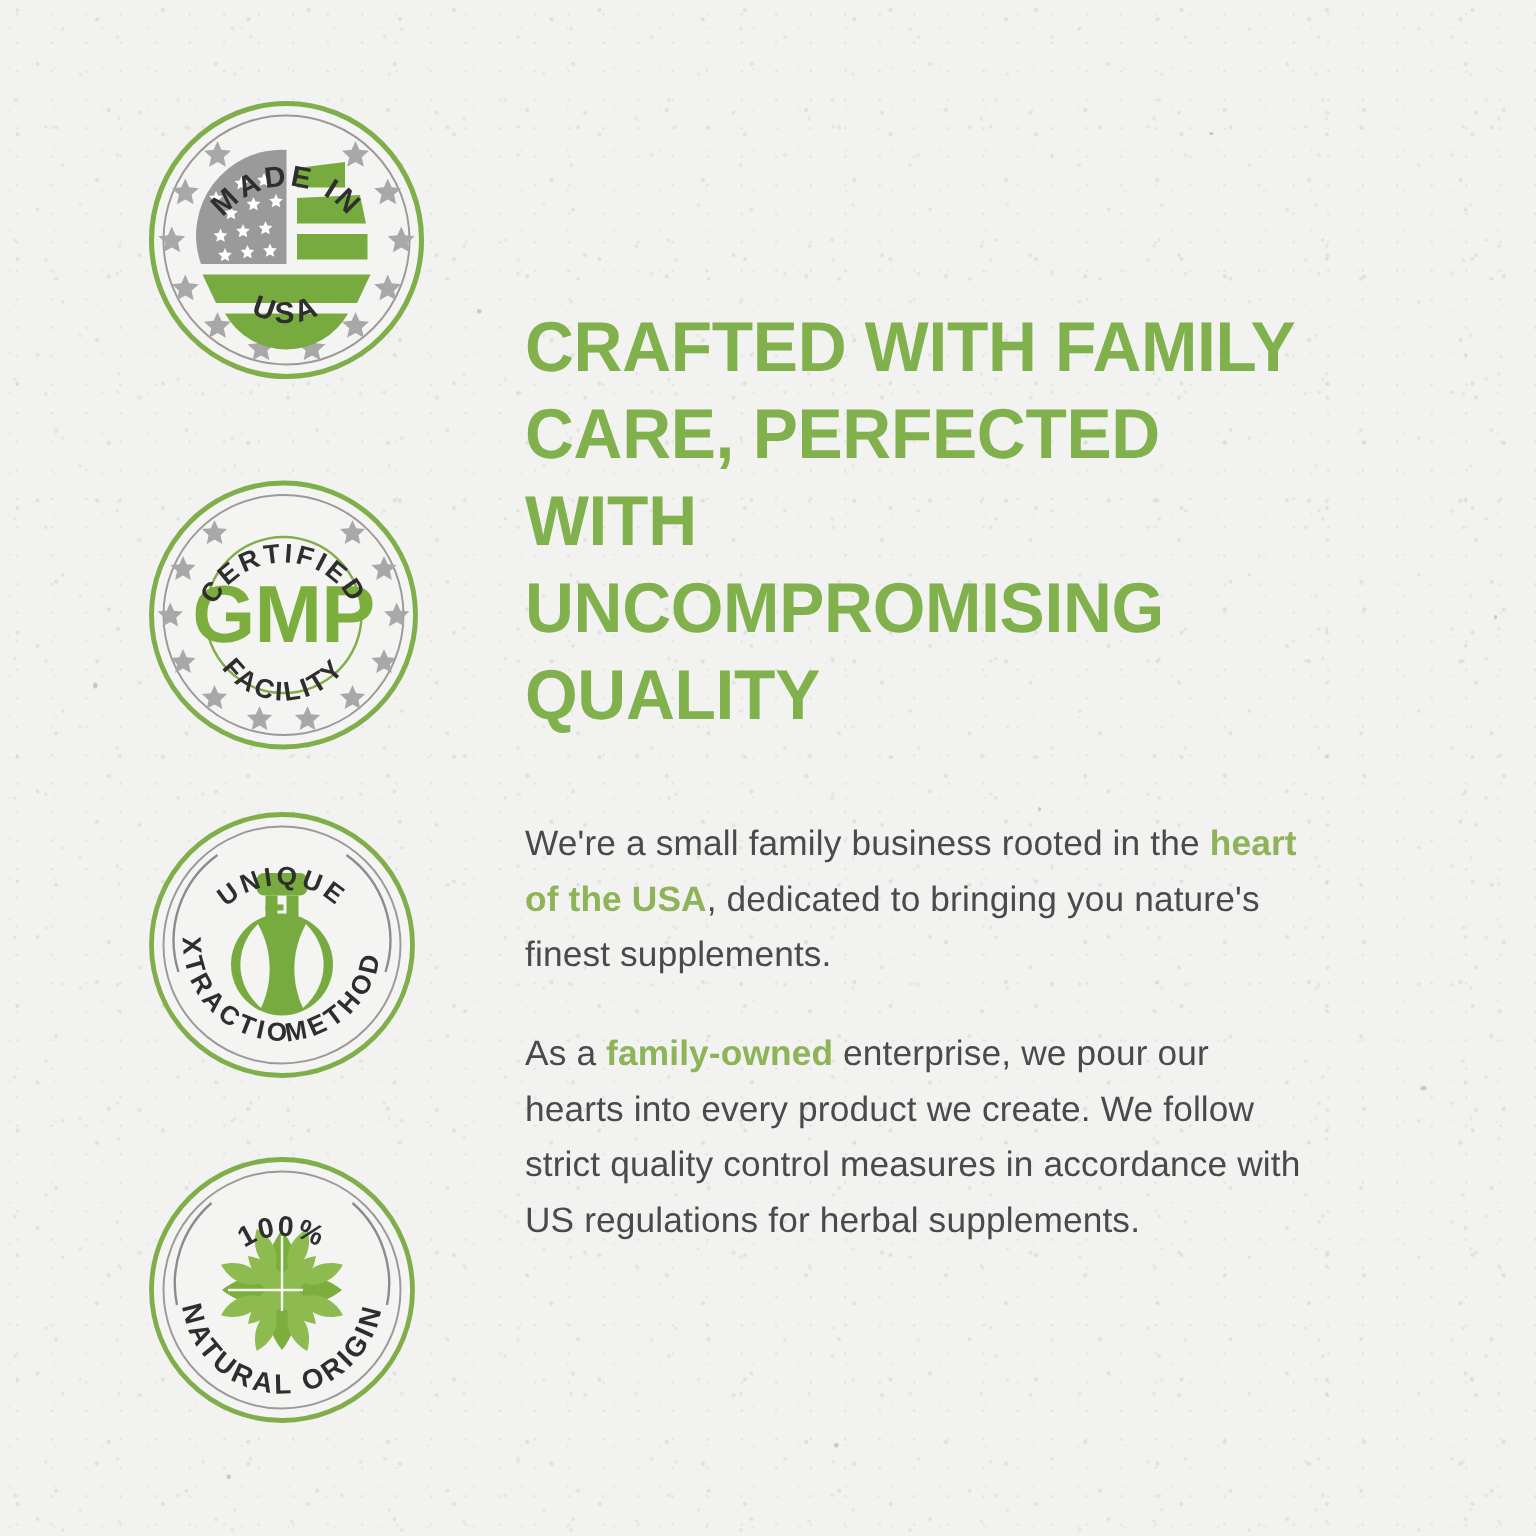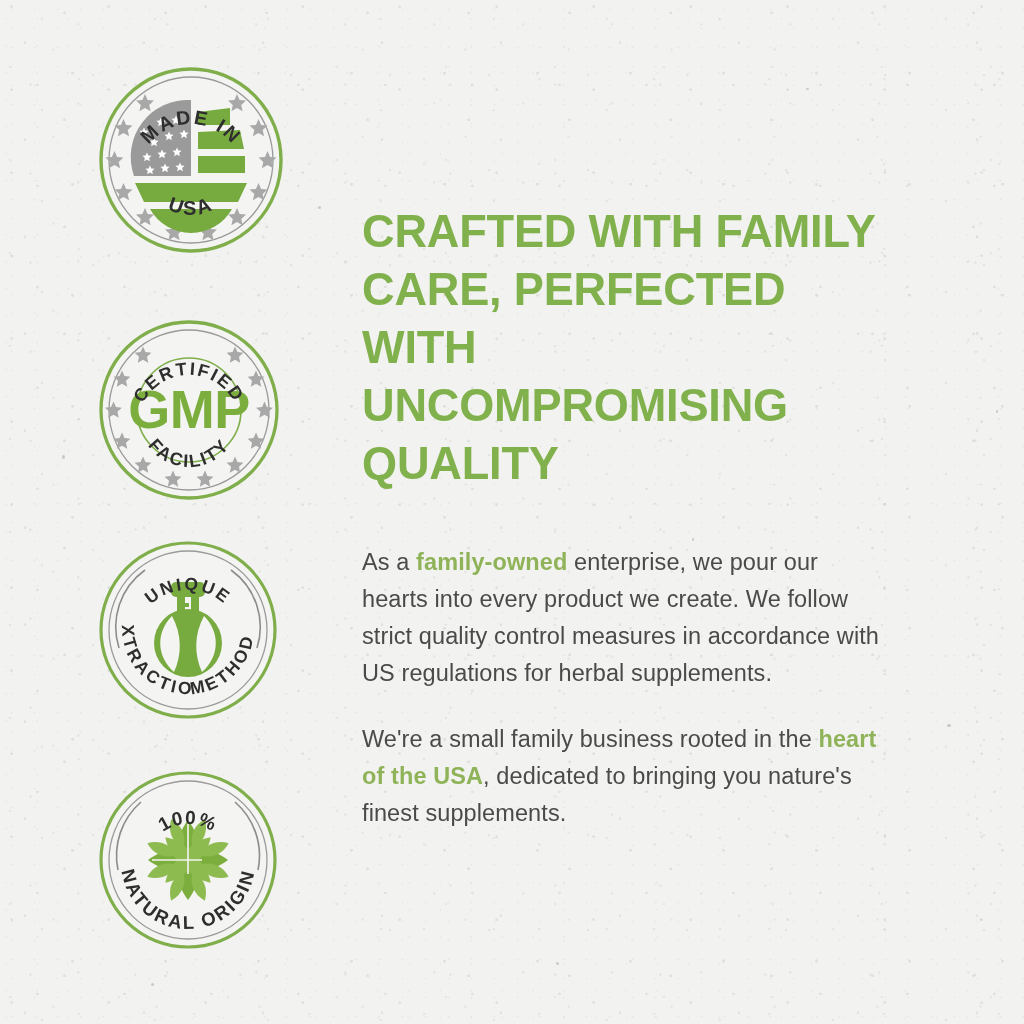--- a/index.html
+++ b/index.html
@@ -77,21 +77,20 @@
     left: 98px;
   }
   .badge svg { display: block; }
 
   
   #content-column {
     position: relative;
     flex: 1;
     padding-top: 202px;
     padding-right: 100px;
-    margin-left: 12px;
   }
 
   #headline {
     color: #81b14c;
     font-family: "Liberation Sans", sans-serif;
     font-weight: bold;
     font-size: 47px;
     line-height: 58px;
     letter-spacing: -0.2px;
     text-transform: uppercase;
@@ -352,21 +351,21 @@
     </div>
 
   </div>
 
   <div id="content-column">
 
     <h1 id="headline">CRAFTED WITH FAMILY CARE, PERFECTED WITH UNCOMPROMISING QUALITY</h1>
 
     <div id="body-copy">
       <p class="para">
+        <span>We're a small family business rooted in the </span><span class="hl">heart of the USA</span><span>, dedicated to bringing you nature's finest supplements.</span>
+      </p>
+      <p class="para">
         <span>As a </span><span class="hl">family-owned</span><span> enterprise, we pour our hearts into every product we create. We follow strict quality control measures in accordance with US regulations for herbal supplements.</span>
       </p>
-      <p class="para">
-        <span>We're a small family business rooted in the </span><span class="hl">heart of the USA</span><span>, dedicated to bringing you nature's finest supplements.</span>
-      </p>
     </div>
 
   </div>
 </div>
 
 </body></html>

